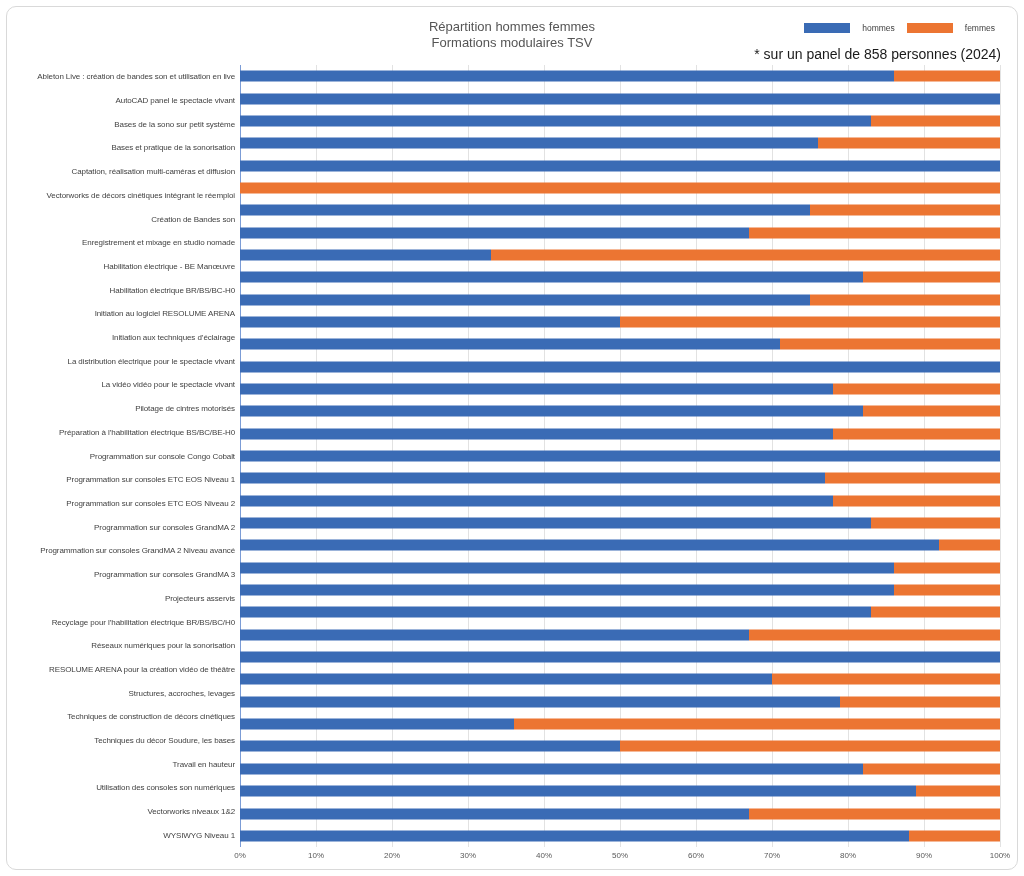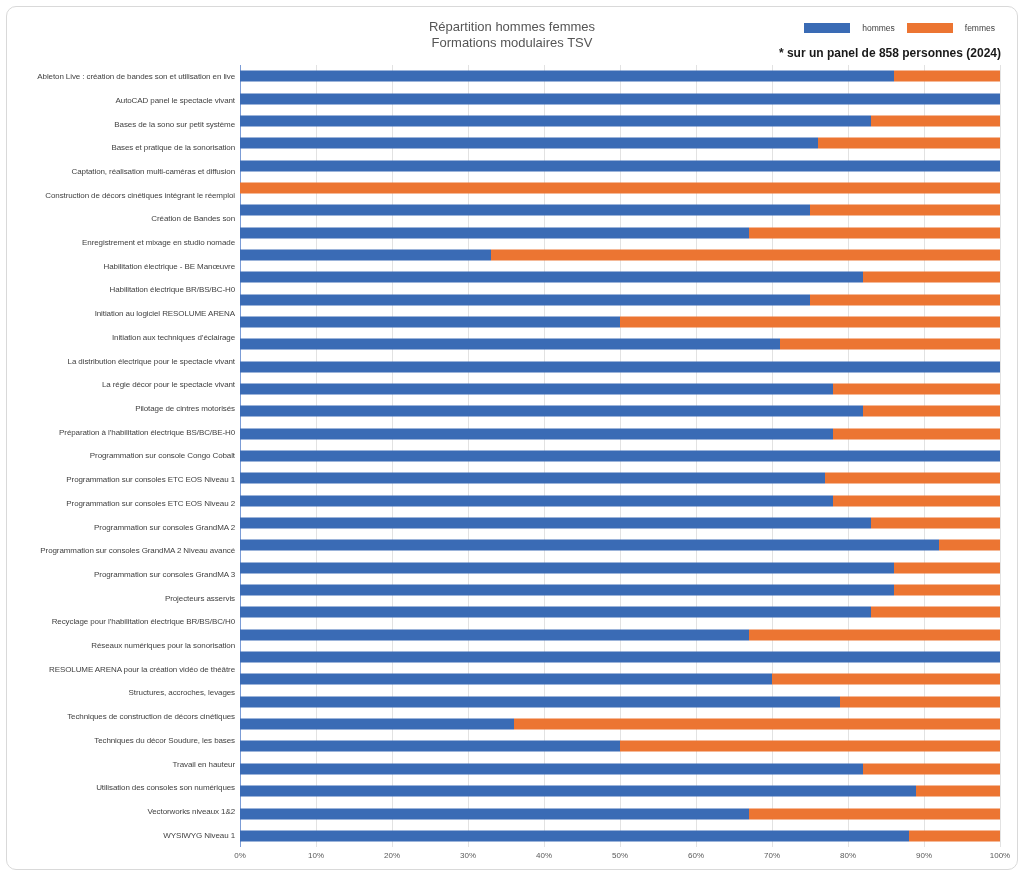--- a/index.html
+++ b/index.html
@@ -14,25 +14,25 @@
   }
   .titles{position:absolute;left:0;right:0;top:12px;text-align:center;color:#555;}
   .titles .t1{font-size:13px;line-height:16px;}
   .titles .t2{font-size:13px;line-height:16px;}
   .legend{
     position:absolute;top:16px;right:22px;display:flex;align-items:center;gap:12px;
     font-size:8.5px;color:#404040;
   }
   .legend .swatch{width:46px;height:10px;display:inline-block;}
   .note{
-    position:absolute;top:39px;right:16px;font-size:12px;font-weight:bold;color:#1a1a1a;
+    position:absolute;top:39px;right:16px;font-size:14px;font-weight:normal;color:#1a1a1a;
   }
   .labels-col{
     position:absolute;left:8px;top:58px;width:220px;height:782px;
-    display:flex;flex-direction:column;justify-content:flex-end;
+    display:flex;flex-direction:column;
   }
   .cat-label{
     flex:1;display:flex;align-items:center;justify-content:flex-end;
     font-size:8px;letter-spacing:-0.1px;color:#3f3f3f;white-space:nowrap;
   }
   .plot{
     position:absolute;left:233px;top:58px;width:760px;height:782px;
   }
   .grid{position:absolute;top:0;bottom:0;width:1px;background:#e2e2e2;}
   .grid.axis0{background:#7b9cd6;}
@@ -66,29 +66,29 @@
   </div>
 
   <div class="note">* sur un panel de 858 personnes (2024)</div>
 
   <div class="labels-col" id="labels">
       <div class="cat-label">Ableton Live : création de bandes son et utilisation en live</div>
       <div class="cat-label">AutoCAD panel le spectacle vivant</div>
       <div class="cat-label">Bases de la sono sur petit système</div>
       <div class="cat-label">Bases et pratique de la sonorisation</div>
       <div class="cat-label">Captation, réalisation multi-caméras et diffusion</div>
-      <div class="cat-label">Construction de décors cinétiques intégrant le réemploi</div>
+      <div class="cat-label">Vectorworks de décors cinétiques intégrant le réemploi</div>
       <div class="cat-label">Création de Bandes son</div>
       <div class="cat-label">Enregistrement et mixage en studio nomade</div>
       <div class="cat-label">Habilitation électrique - BE Manœuvre</div>
       <div class="cat-label">Habilitation électrique BR/BS/BC-H0</div>
       <div class="cat-label">Initiation au logiciel RESOLUME ARENA</div>
       <div class="cat-label">Initiation aux techniques d’éclairage</div>
       <div class="cat-label">La distribution électrique pour le spectacle vivant</div>
-      <div class="cat-label">La régie décor pour le spectacle vivant</div>
+      <div class="cat-label">La vidéo vidéo pour le spectacle vivant</div>
       <div class="cat-label">Pilotage de cintres motorisés</div>
       <div class="cat-label">Préparation à l’habilitation électrique BS/BC/BE-H0</div>
       <div class="cat-label">Programmation sur console Congo Cobalt</div>
       <div class="cat-label">Programmation sur consoles ETC EOS Niveau 1</div>
       <div class="cat-label">Programmation sur consoles ETC EOS Niveau 2</div>
       <div class="cat-label">Programmation sur consoles GrandMA 2</div>
       <div class="cat-label">Programmation sur consoles GrandMA 2 Niveau avancé</div>
       <div class="cat-label">Programmation sur consoles GrandMA 3</div>
       <div class="cat-label">Projecteurs asservis</div>
       <div class="cat-label">Recyclage pour l’habilitation électrique BR/BS/BC/H0</div>

